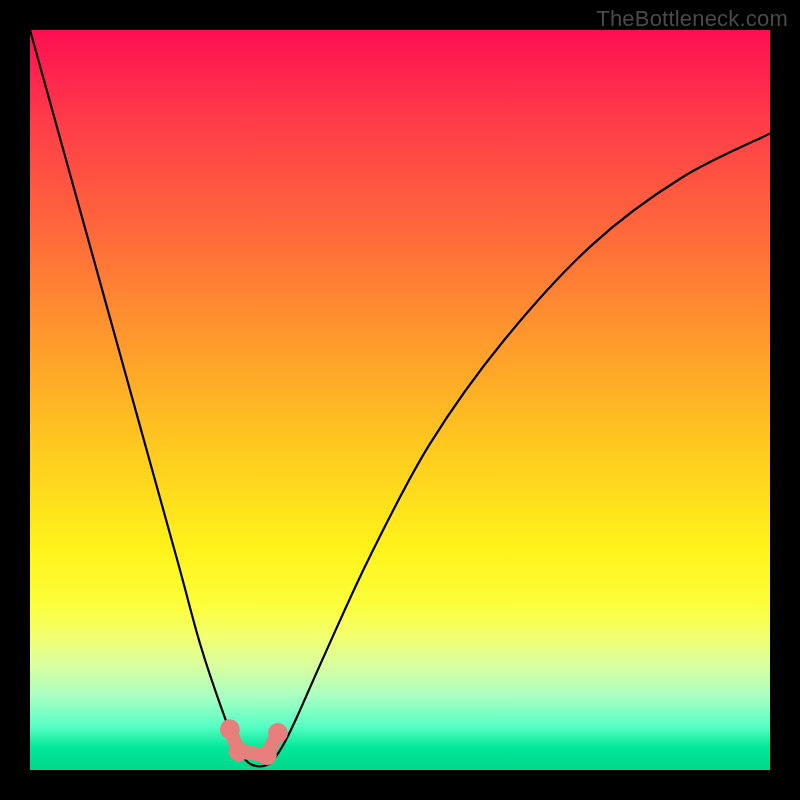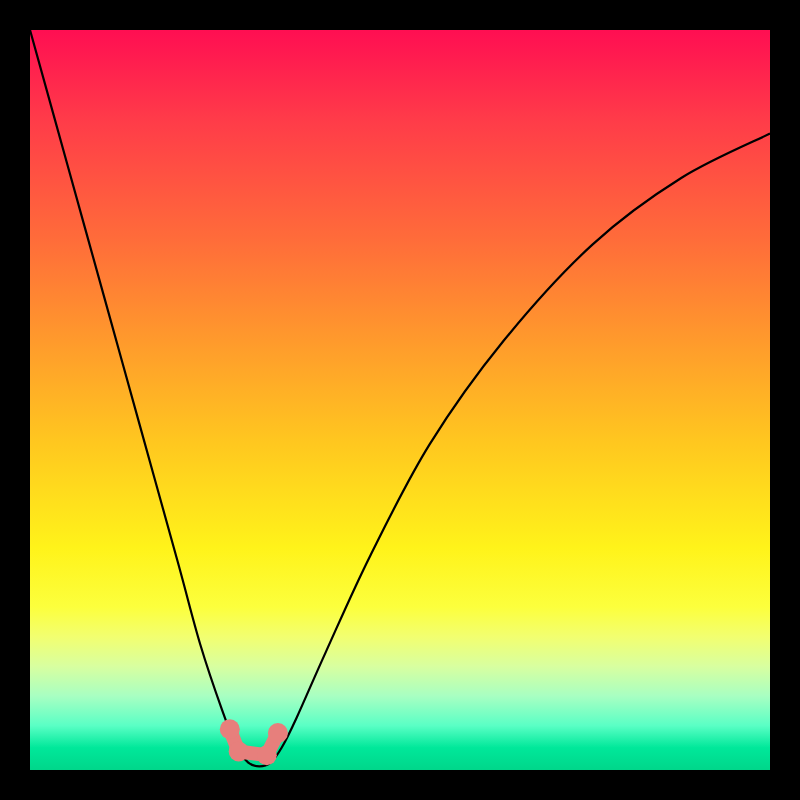--- a/index.html
+++ b/index.html
@@ -61,20 +61,21 @@
     fill: none;
   }
   .marker-group .dot {
     fill: #e77f7c;
   }
 </style>
 </head>
 <body>
 
 <div class="frame">
+  <div class="watermark">TheBottleneck.com</div>
 
   <div class="plot">
     <div class="gradient"></div>
 
     <svg class="curve" viewBox="0 0 740 740" preserveAspectRatio="none">
       <path id="curve-path" fill="none" stroke="#000" stroke-width="2.2" d="M 0.00 0.00 C 6.17 22.20, 24.67 88.80, 37.00 133.20 C 49.33 177.60, 61.67 222.00, 74.00 266.40 C 86.33 310.80, 98.67 355.20, 111.00 399.60 C 123.33 444.00, 138.13 497.03, 148.00 532.80 C 157.87 568.57, 162.80 589.53, 170.20 614.20 C 177.60 638.87, 186.23 663.53, 192.40 680.80 C 198.57 698.07, 202.88 709.17, 207.20 717.80 C 211.52 726.43, 214.60 729.52, 218.30 732.60 C 222.00 735.68, 225.70 736.30, 229.40 736.30 C 233.10 736.30, 236.80 735.68, 240.50 732.60 C 244.20 729.52, 247.28 725.20, 251.60 717.80 C 255.92 710.40, 259.00 704.23, 266.40 688.20 C 273.80 672.17, 283.67 648.73, 296.00 621.60 C 308.33 594.47, 323.13 559.93, 340.40 525.40 C 357.67 490.87, 377.40 450.17, 399.60 414.40 C 421.80 378.63, 446.47 344.10, 473.60 310.80 C 500.73 277.50, 532.80 241.73, 562.40 214.60 C 592.00 187.47, 621.60 166.50, 651.20 148.00 C 680.80 129.50, 725.20 111.00, 740.00 103.60"></path>
       <g class="marker-group" id="marker-group">
           <path d="M 199.80 699.30 L 208.68 721.50 L 236.80 725.20 L 247.90 703.00" class="link"></path>
           <circle cx="199.80" cy="699.30" r="10" class="dot"></circle>
           <circle cx="208.68" cy="721.50" r="10" class="dot"></circle>

